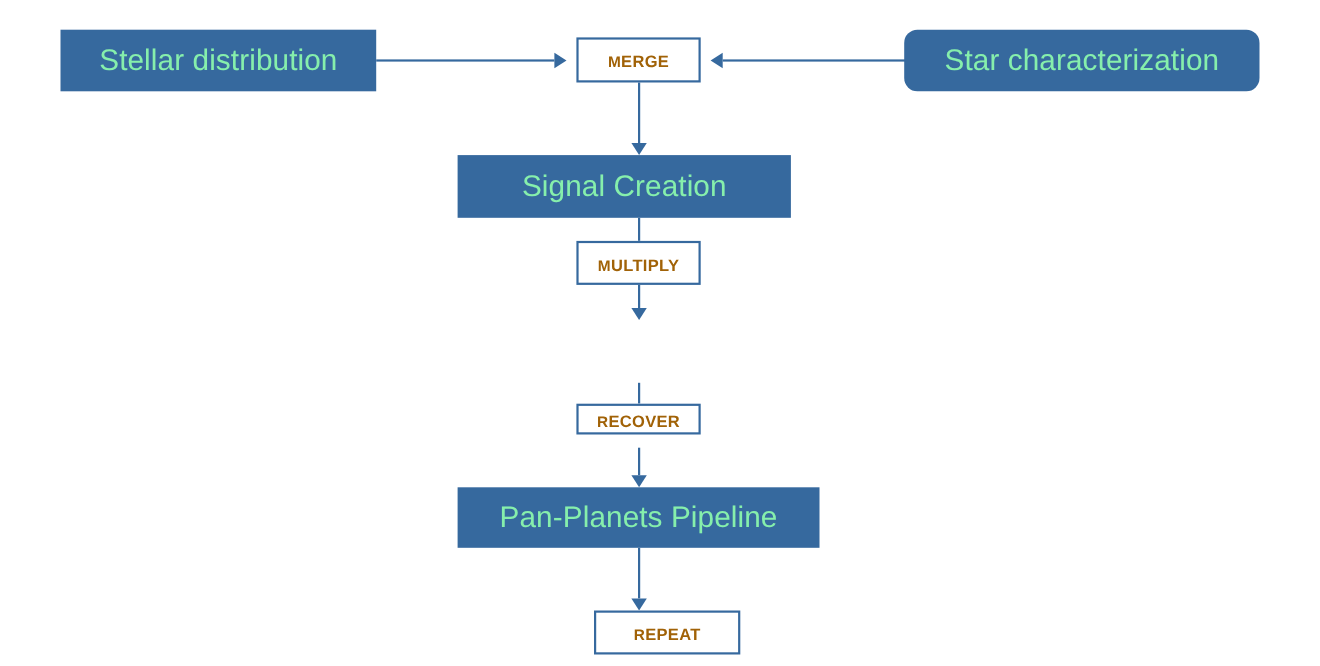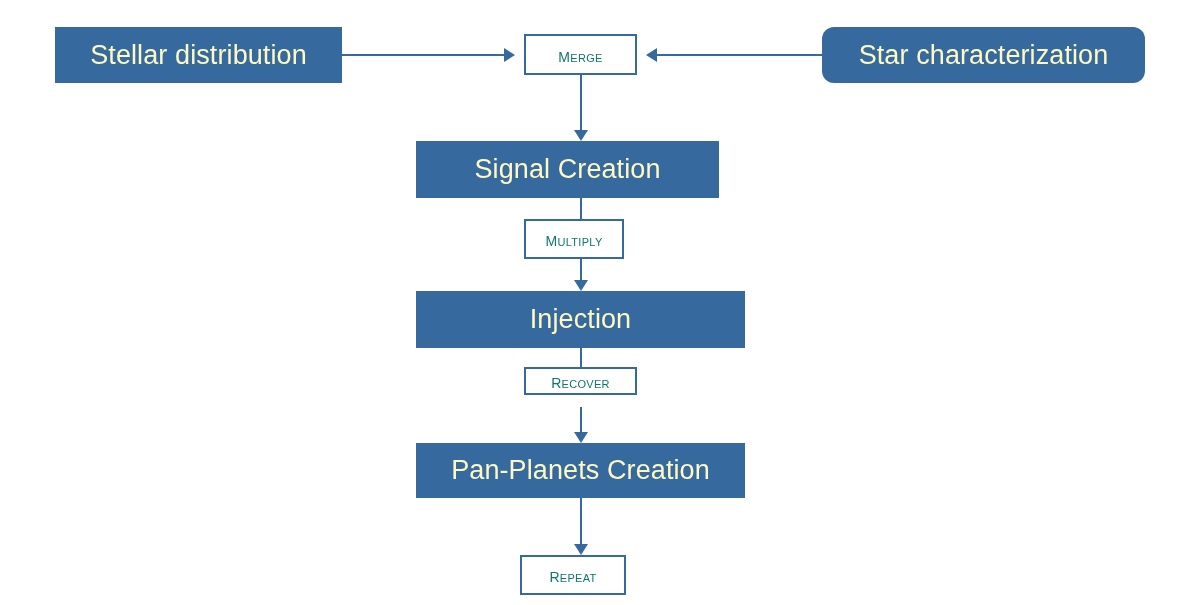--- a/index.html
+++ b/index.html
@@ -13,21 +13,21 @@
     height: 605px;
     background: #ffffff;
     font-family: "Liberation Sans", sans-serif;
     overflow: hidden;
   }
 
   
   .node-filled {
     position: absolute;
     background: #36699E;
-    color: #fef9c3;
+    color: #86efac;
     display: flex;
     align-items: center;
     justify-content: center;
     box-sizing: border-box;
     letter-spacing: 0.1px;
   }
   .node-filled .node-label {
     font-size: 27px;
     font-weight: 400;
     line-height: 1;
@@ -38,23 +38,23 @@
   .node-outline {
     position: absolute;
     background: #ffffff;
     border: 2px solid #36699E;
     box-sizing: border-box;
     display: flex;
     align-items: center;
     justify-content: center;
   }
   .node-outline .node-label {
-    color: #0f766e;
-    font-size: 15px;
-    font-weight: 400;
+    color: #a16207;
+    font-size: 21px;
+    font-weight: 700;
     font-variant: small-caps;
     text-transform: lowercase;
     line-height: 1;
     white-space: nowrap;
     letter-spacing: 0.3px;
   }
   
   .node-outline .node-label::first-letter {
     font-size: 20px;
   }
@@ -116,44 +116,41 @@
 
   <div class="edge-line-v" style="left:580px; top:75px; height:55px;"></div>
   <div class="arrowhead arrow-down" style="left:574px; top:130px;"></div>
 
   <div class="node-filled" style="left:416px; top:141px; width:303px; height:57px;">
     <span class="node-label">Signal Creation</span>
   </div>
 
   <div class="edge-line-v" style="left:580px; top:198px; height:21px;"></div>
 
-  <div class="node-outline" style="left:524px; top:219px; width:100px; height:40px;">
+  <div class="node-outline" style="left:524px; top:219px; width:113px; height:40px;">
     <span class="node-label">Multiply</span>
   </div>
 
   <div class="edge-line-v" style="left:580px; top:259px; height:21px;"></div>
   <div class="arrowhead arrow-down" style="left:574px; top:280px;"></div>
 
-  <div class="node-filled" style="left:416px; top:291px; width:329px; height:57px;">
-    <span class="node-label">Injection</span>
-  </div>
 
   <div class="edge-line-v" style="left:580px; top:348px; height:19px;"></div>
 
   <div class="node-outline" style="left:524px; top:367px; width:113px; height:28px;">
     <span class="node-label">Recover</span>
   </div>
 
   <div class="edge-line-v" style="left:580px; top:407px; height:25px;"></div>
   <div class="arrowhead arrow-down" style="left:574px; top:432px;"></div>
 
   <div class="node-filled" style="left:416px; top:443px; width:329px; height:55px;">
-    <span class="node-label">Pan-Planets Creation</span>
+    <span class="node-label">Pan-Planets Pipeline</span>
   </div>
 
   <div class="edge-line-v" style="left:580px; top:498px; height:46px;"></div>
   <div class="arrowhead arrow-down" style="left:574px; top:544px;"></div>
 
-  <div class="node-outline" style="left:520px; top:555px; width:106px; height:40px;">
+  <div class="node-outline" style="left:540px; top:555px; width:133px; height:40px;">
     <span class="node-label">Repeat</span>
   </div>
 
 </div>
 
 </body></html>

